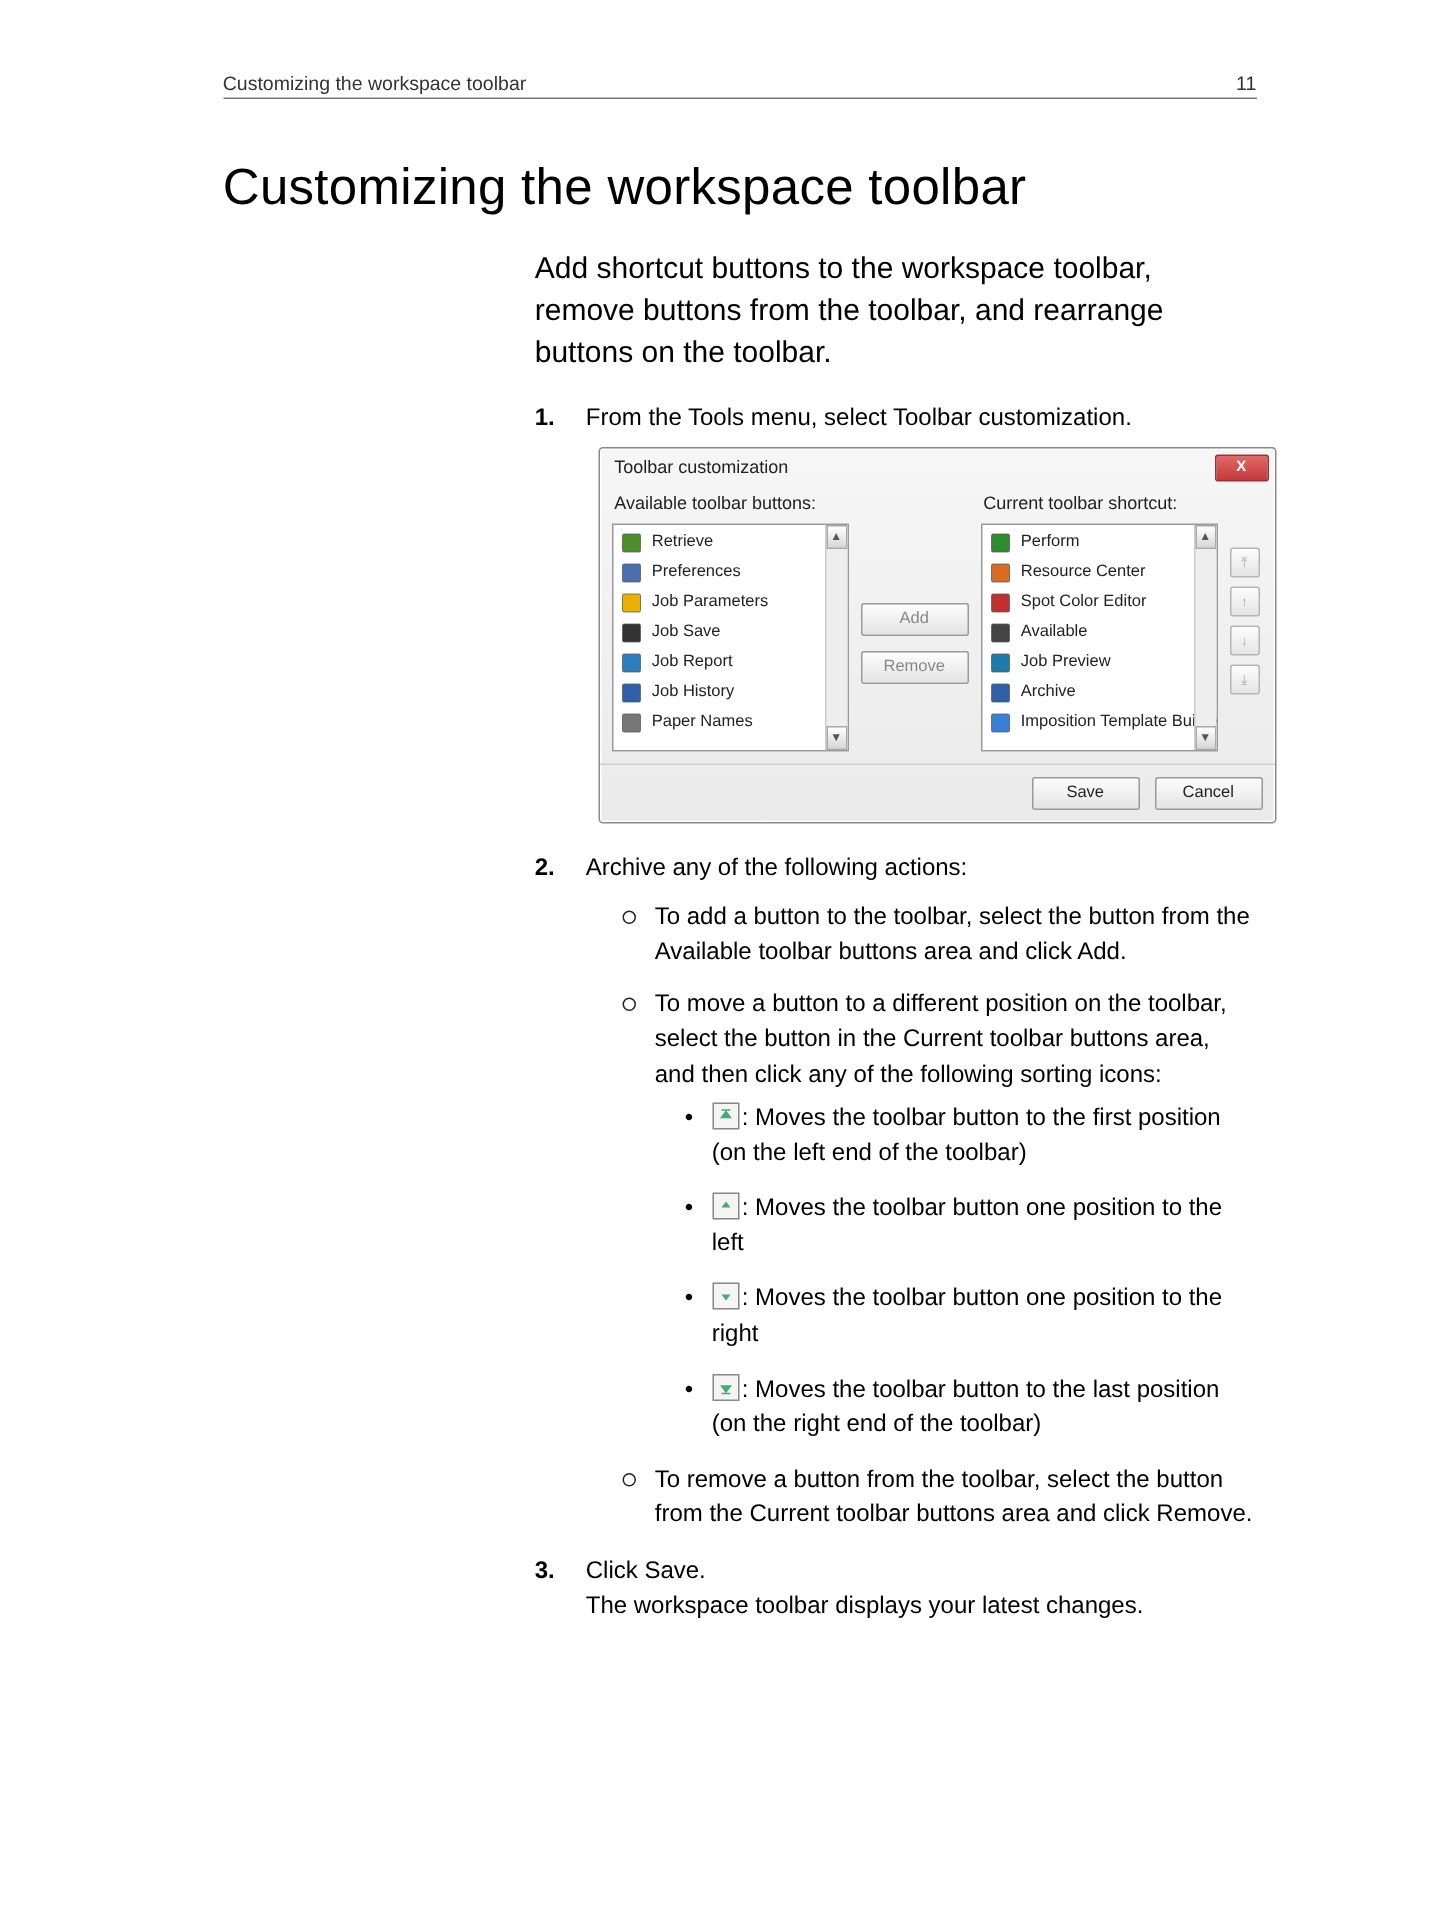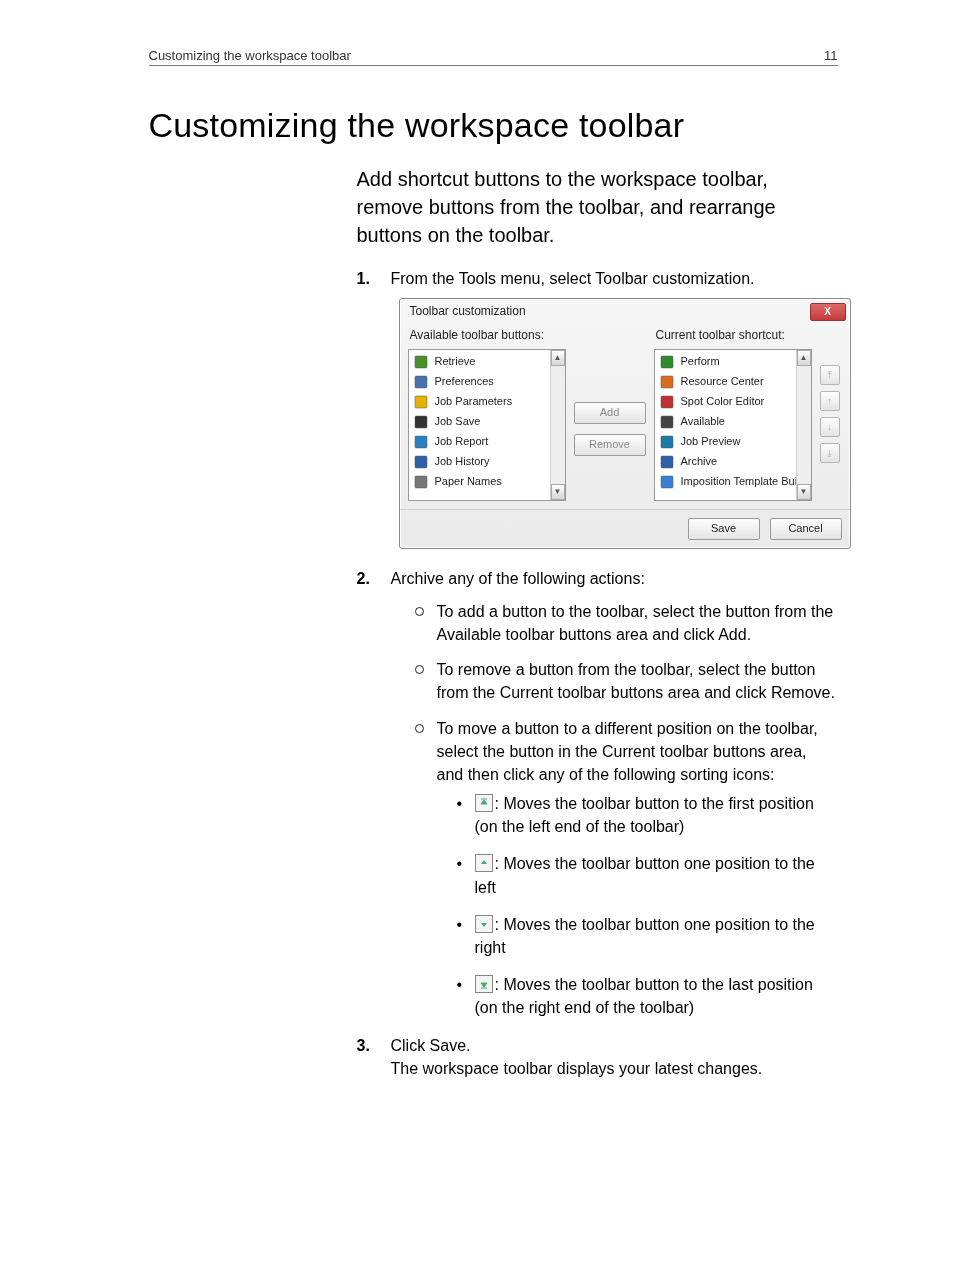--- a/index.html
+++ b/index.html
@@ -228,37 +228,37 @@
             <div class="dlg-btn">Save</div>
             <div class="dlg-btn">Cancel</div>
           </div>
         </div>
       </li>
 
       <li>
         <span>Archive any of the following actions:</span>
         <ul class="sub">
           <li><span>To add a button to the toolbar, select the button from the </span><span class="bold">Available toolbar buttons</span><span> area and click </span><span class="bold">Add</span><span>.</span></li>
-          <li><span>To remove a button from the toolbar, select the button from the </span><span class="bold">Current toolbar buttons</span><span> area and click </span><span class="bold">Remove</span><span>.</span></li>
           <li><span>To move a button to a different position on the toolbar, select the button in the </span><span class="bold">Current toolbar buttons</span><span> area, and then click any of the following sorting icons:</span>
             <ul class="bullets">
               <li><span class="mini-icon"><svg width="10" height="10" viewBox="0 0 10 10">
                       <path d="M5 2 L2 6 H8 Z M2 1 H8" stroke="#4a7" stroke-width="1" fill="#4a7"></path>
                     </svg></span><span>: Moves the toolbar button to the first position (on the left end of the toolbar)</span></li>
               <li><span class="mini-icon"><svg width="10" height="10" viewBox="0 0 10 10">
                       <path d="M5 2 L2 6 H8 Z" fill="#4a7"></path>
                     </svg></span><span>: Moves the toolbar button one position to the left</span></li>
               <li><span class="mini-icon"><svg width="10" height="10" viewBox="0 0 10 10">
                       <path d="M5 8 L2 4 H8 Z" fill="#4a7"></path>
                     </svg></span><span>: Moves the toolbar button one position to the right</span></li>
               <li><span class="mini-icon"><svg width="10" height="10" viewBox="0 0 10 10">
                       <path d="M5 8 L2 4 H8 Z M2 9 H8" stroke="#4a7" stroke-width="1" fill="#4a7"></path>
                     </svg></span><span>: Moves the toolbar button to the last position (on the right end of the toolbar)</span></li>
             </ul>
           </li>
+          <li><span>To remove a button from the toolbar, select the button from the </span><span class="bold">Current toolbar buttons</span><span> area and click </span><span class="bold">Remove</span><span>.</span></li>
         </ul>
       </li>
 
       <li>
         <span>Click </span><span class="bold">Save</span><span>.</span><br>
         <span>The workspace toolbar displays your latest changes.</span>
       </li>
     </ol>
   </div>
 </div>

